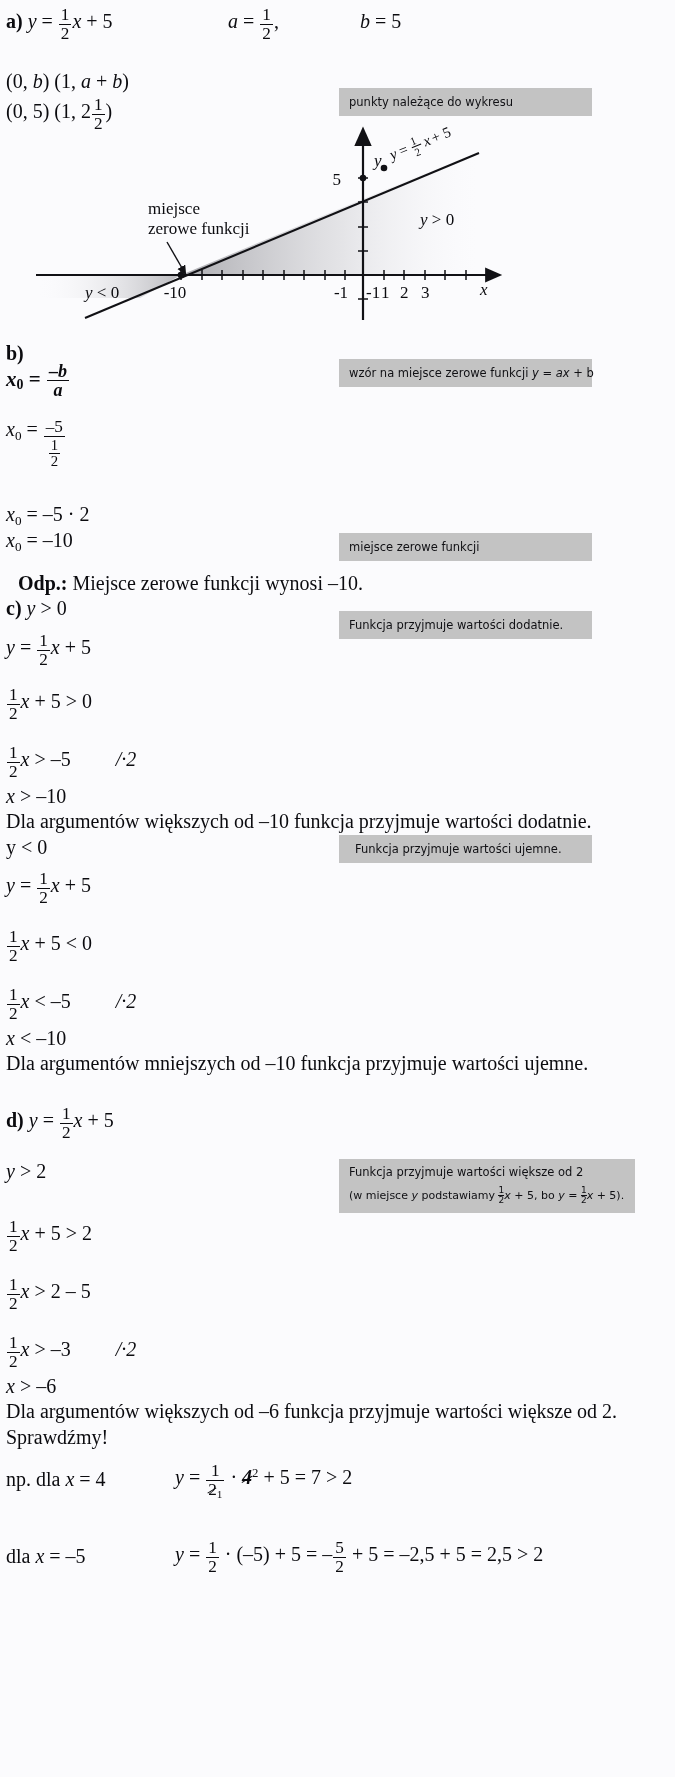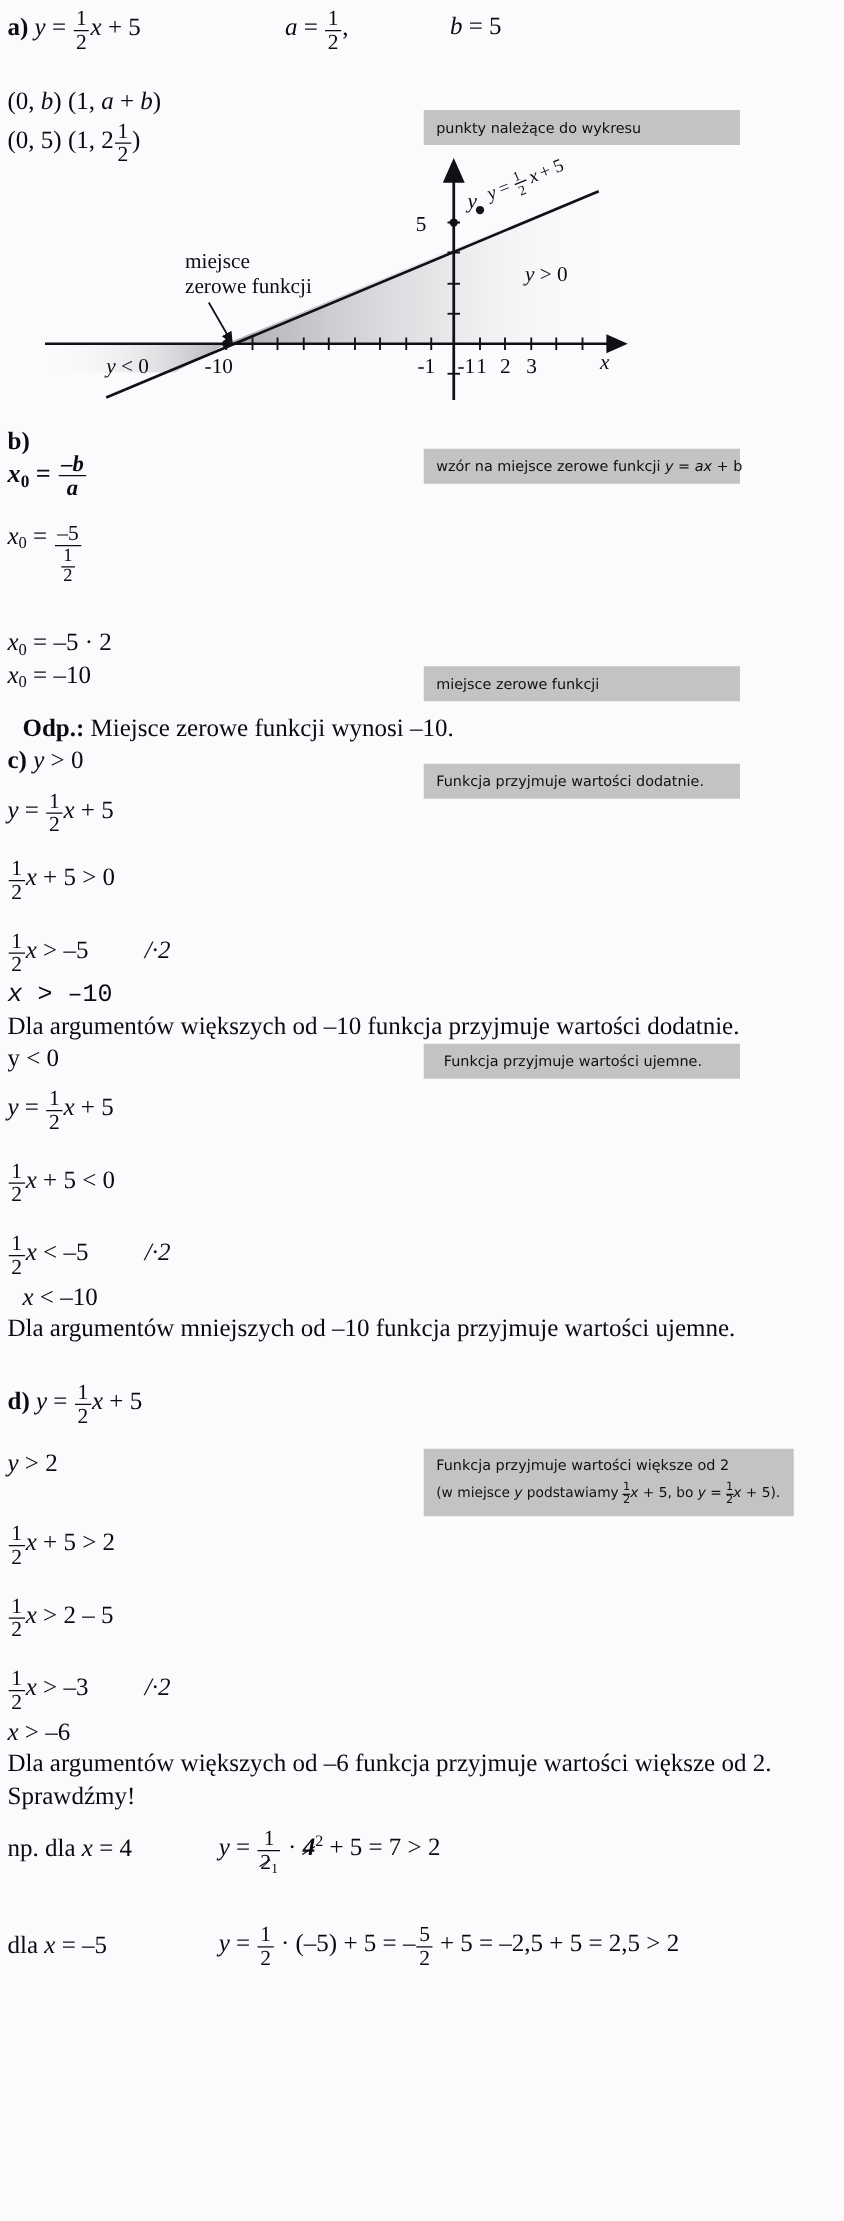--- a/index.html
+++ b/index.html
@@ -307,21 +307,21 @@
 
 <div class="abs math" style="left:6px; top:744px;">
   <span class="frac">
     <span class="num">1</span>
     <span class="den">2</span>
   </span><span class="it">x</span>
   <span>&gt; –5</span>
   <span style="display:inline-block;width:40px;"></span><span class="it">/·2</span>
 </div>
 
-<div class="abs math" style="left:6px; top:785px;font-family:Liberation Mono, monospace;">
+<div class="abs math" style="left:6px; top:785px;">
   <span class="it">x</span>
   <span>&gt; –10</span>
 </div>
 
 <div class="abs math" style="left:6px; top:810px;">Dla argumentów większych od –10 funkcja przyjmuje wartości dodatnie.</div>
 
 <div class="abs math" style="left:6px; top:836px;">
   <span>y</span>
   <span>&lt; 0</span>
 </div>
@@ -350,21 +350,21 @@
 
 <div class="abs math" style="left:6px; top:986px;">
   <span class="frac">
     <span class="num">1</span>
     <span class="den">2</span>
   </span><span class="it">x</span>
   <span>&lt; –5</span>
   <span style="display:inline-block;width:40px;"></span><span class="it">/·2</span>
 </div>
 
-<div class="abs math" style="left:18px; top:1027px;">
+<div class="abs math" style="left:6px; top:1027px;">
   <span class="it">x</span>
   <span>&lt; –10</span>
 </div>
 
 <div class="abs math" style="left:6px; top:1052px;">Dla argumentów mniejszych od –10 funkcja przyjmuje wartości ujemne.</div>
 
 <div class="abs math" style="left:6px; top:1105px;">
   <span class="label">d)</span>
   <span class="it">y</span>
   <span>=</span>

